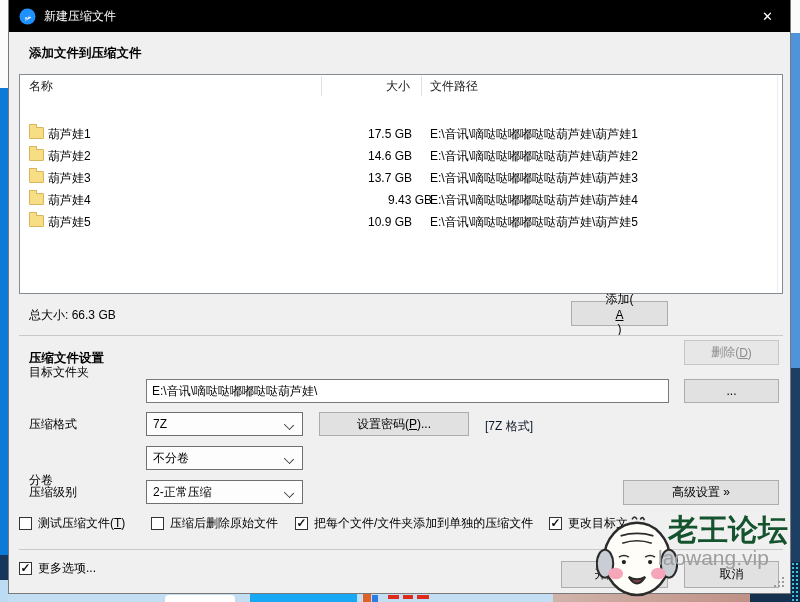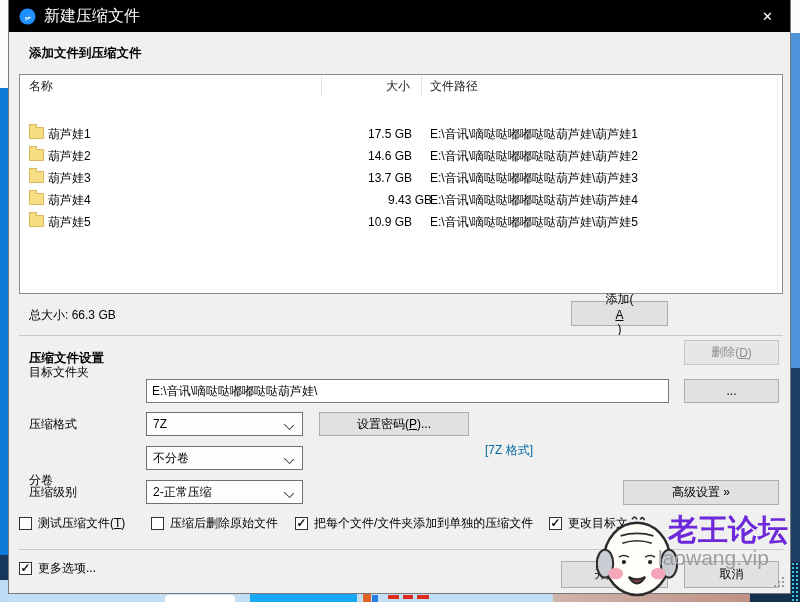--- a/index.html
+++ b/index.html
@@ -4,21 +4,21 @@
 <style>
   html,body{margin:0;padding:0;}
   .screen{position:relative;width:800px;height:602px;background:#f0f0f0;overflow:hidden;
           font-family:"Liberation Sans",sans-serif;font-size:12px;color:#000;}
   .abs{position:absolute;}
 
   
   .dialog{position:absolute;left:8px;top:0;width:783px;height:594px;background:#f0f0f0;
           border:1px solid #7a7a7a;border-top:none;box-sizing:border-box;}
   .titlebar{position:absolute;left:0;top:0;width:100%;height:32px;background:#000;display:flex;align-items:center;}
-  .title-text{color:#fff;margin-left:8px;font-size:16px;}
+  .title-text{color:#fff;margin-left:8px;font-size:12px;}
   .app-icon{width:17px;height:17px;margin-left:10px;display:inline-block;}
   .close-btn{position:absolute;right:0;top:0;width:45px;height:32px;color:#fff;font-size:13px;
              display:flex;align-items:center;justify-content:center;cursor:pointer;}
 
   .section-h{font-weight:bold;font-size:12.5px;}
 
   
   .filelist{position:absolute;left:10px;top:74px;width:764px;height:220px;background:#fff;
             border:1px solid #868c94;box-sizing:border-box;}
   .fl-header{position:relative;height:22px;}
@@ -39,35 +39,35 @@
        display:flex;align-items:center;justify-content:center;font-size:12px;cursor:pointer;}
   .btn.disabled{background:#e7e7e7;border-color:#c6c6c6;color:#8d8d8d;cursor:default;margin-top:39px;}
   .mn{text-decoration:underline;}
   .textinput{position:absolute;border:1px solid #7a7a7a;background:#fff;font-family:"Liberation Sans",sans-serif;
              font-size:12px;padding:0 5px;box-sizing:border-box;}
   .dropdown{position:absolute;background:#fdfdfd;border:1px solid #707070;box-sizing:border-box;
             display:flex;align-items:center;padding:0 6px;cursor:pointer;}
   .dd-chevron{position:absolute;right:9px;top:8px;width:7px;height:7px;border-right:1.4px solid #3a3a3a;
               border-bottom:1.4px solid #3a3a3a;transform:rotate(45deg) scaleY(.8);}
   .field-label{position:absolute;left:20px;line-height:24px;}
-  .link{color:#0369a1;cursor:pointer;margin-top:24px;}
+  .link{color:#0f172a;cursor:pointer;}
 
   .hr{position:absolute;left:10px;width:764px;height:1px;background:#c9c9c9;}
 
   .cb{position:absolute;display:flex;align-items:center;cursor:pointer;}
   .cbox{width:13px;height:13px;background:#fff;border:1px solid #333;box-sizing:border-box;margin-right:6px;
         font-size:12px;line-height:11px;text-align:center;color:#111;flex:none;}
   .cbox.checked{font-weight:bold;}
 
   .grip{position:absolute;right:14px;bottom:6px;width:2px;height:2px;background:#9c9c9c;
         box-shadow:4px 0 0 #9c9c9c,8px 0 0 #9c9c9c,4px -4px 0 #9c9c9c,8px -4px 0 #9c9c9c,8px -8px 0 #9c9c9c;}
 
   
   .watermark{position:absolute;left:592px;top:500px;width:208px;height:102px;z-index:50;pointer-events:none;}
-  .wm-title{position:absolute;left:76px;top:10px;font-size:30px;font-weight:bold;color:#6d28d9;letter-spacing:0;}
+  .wm-title{position:absolute;left:76px;top:10px;font-size:30px;font-weight:bold;color:#14532d;letter-spacing:0;}
   .wm-url{position:absolute;left:66px;top:46px;font-size:21px;color:#9d9d9d;}
   .wm-face{position:absolute;left:4px;top:14px;}
 
   
   .dots-teal{background-color:#0b2a47;background-image:radial-gradient(circle,#3bc6de 1px,transparent 1.4px);
              background-size:4px 4px;}
 </style>
 </head>
 <body>
 

